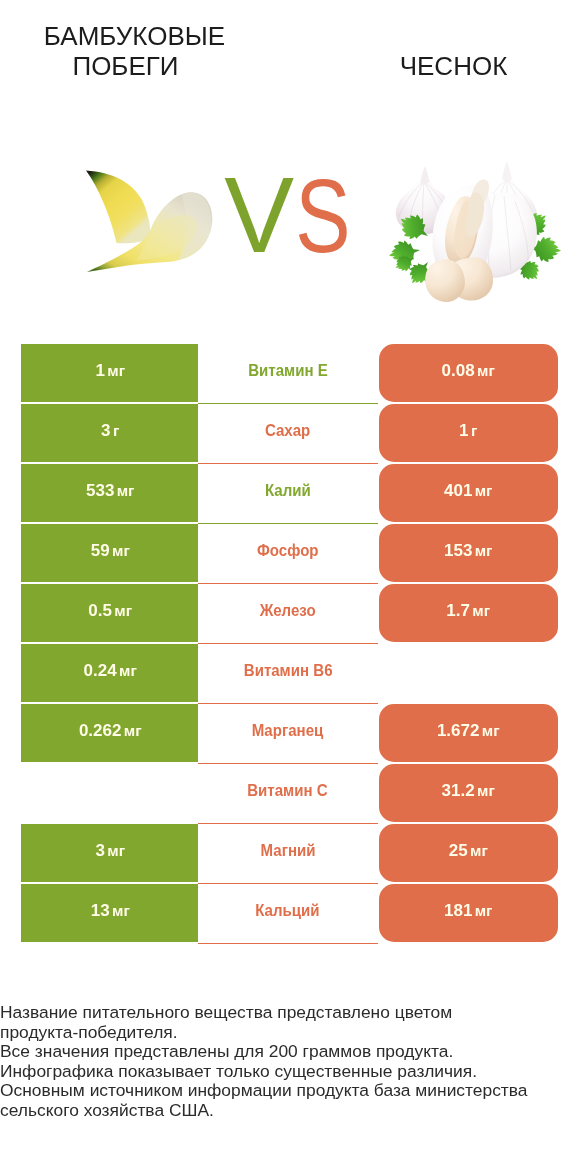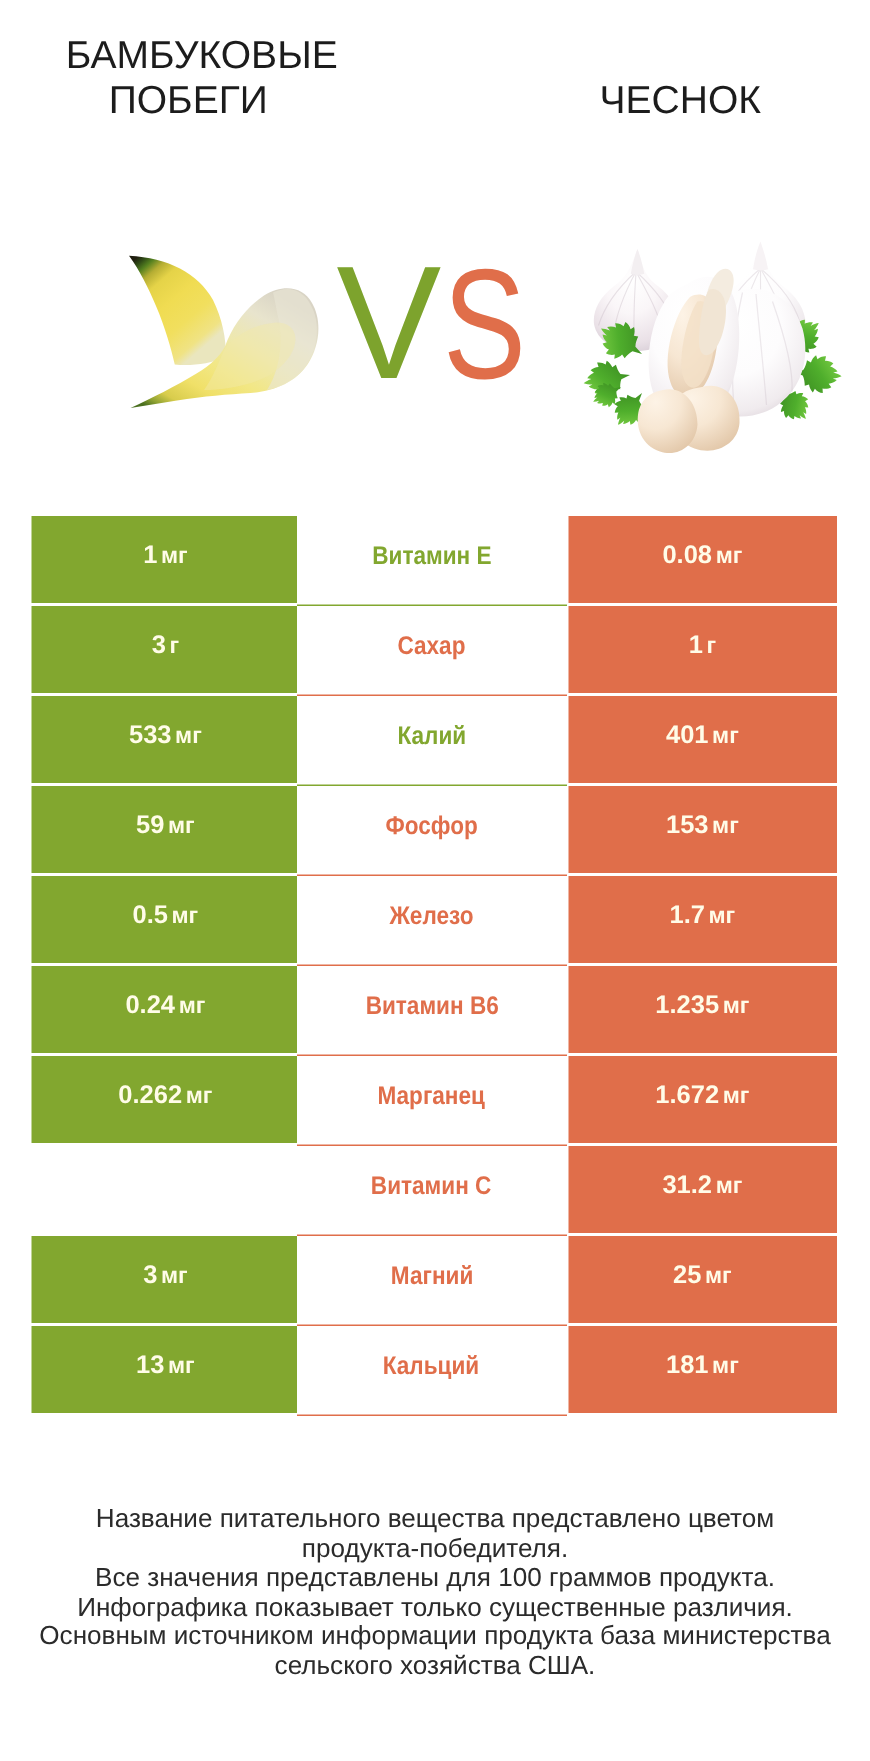--- a/index.html
+++ b/index.html
@@ -10,25 +10,25 @@
   .title.l1{left:4.5px;top:21px;width:260px;}
   .title.l2{left:-4.5px;top:51px;width:260px;}
   .title.right{left:323.5px;top:51px;width:260px;}
   .hero{position:absolute;left:0;top:0;width:580px;height:340px;}
   .vs{position:absolute;left:0;top:0;width:580px;height:340px;}
   .table{position:absolute;left:21px;top:344px;width:536.5px;}
   .row{position:relative;height:58px;margin-bottom:2px;}
   .cell{position:absolute;top:0;height:100%;display:flex;align-items:center;justify-content:center;box-sizing:border-box;}
   .cell.l{left:0;width:178.5px;background:#82a72f;}
   .cell.m{left:177px;width:179.5px;background:#fff;height:60px;border-bottom:1px solid;}
-  .cell.r{left:358px;width:178.5px;background:#e06e4a;}
+  .cell.r{left:358px;width:178.5px;background:#e06e4a;border-radius:15px;}
   .val{color:#fffce8;font-size:17px;font-weight:700;line-height:1;position:relative;top:-3px;white-space:nowrap;}
   .val .u{font-size:15.4px;font-weight:700;margin-left:2.4px;}
   .lbl{font-size:17px;font-weight:700;line-height:1;position:relative;top:-3px;white-space:nowrap;transform:scaleX(0.885);}
-  .footer{position:absolute;left:0;top:1003px;width:580px;text-align:center;font-size:17.4px;line-height:19.5px;color:#2b2b2b;}
+  .footer{position:absolute;left:0;top:1003px;width:580px;text-align:left;font-size:17.4px;line-height:19.5px;color:#2b2b2b;}
   .footer div{white-space:nowrap;}
 </style>
 </head>
 <body>
 
 <div class="page">
   <div class="titles">
     <div class="title l1">БАМБУКОВЫЕ</div>
     <div class="title l2">ПОБЕГИ</div>
     <div class="title right">ЧЕСНОК</div>
@@ -228,23 +228,20 @@
           <span class="val">1.7<span class="u">мг</span></span>
         </div>
       </div>
       <div class="row">
         <div class="cell l">
           <span class="val">0.24<span class="u">мг</span></span>
         </div>
         <div class="cell m" style="border-bottom-color:#e06e4a">
           <span class="lbl" style="color:#e06e4a">Витамин B6</span>
         </div>
-        <div class="cell r">
-          <span class="val">1.235<span class="u">мг</span></span>
-        </div>
       </div>
       <div class="row">
         <div class="cell l">
           <span class="val">0.262<span class="u">мг</span></span>
         </div>
         <div class="cell m" style="border-bottom-color:#e06e4a">
           <span class="lbl" style="color:#e06e4a">Марганец</span>
         </div>
         <div class="cell r">
           <span class="val">1.672<span class="u">мг</span></span>
@@ -277,18 +274,18 @@
           <span class="lbl" style="color:#e06e4a">Кальций</span>
         </div>
         <div class="cell r">
           <span class="val">181<span class="u">мг</span></span>
         </div>
       </div>
     </div>
   <div class="footer" id="footer">
       <div>Название питательного вещества представлено цветом</div>
       <div>продукта-победителя.</div>
-      <div>Все значения представлены для 100 граммов продукта.</div>
+      <div>Все значения представлены для 200 граммов продукта.</div>
       <div>Инфографика показывает только существенные различия.</div>
       <div>Основным источником информации продукта база министерства</div>
       <div>сельского хозяйства США.</div>
     </div>
 </div>
 
 </body></html>

